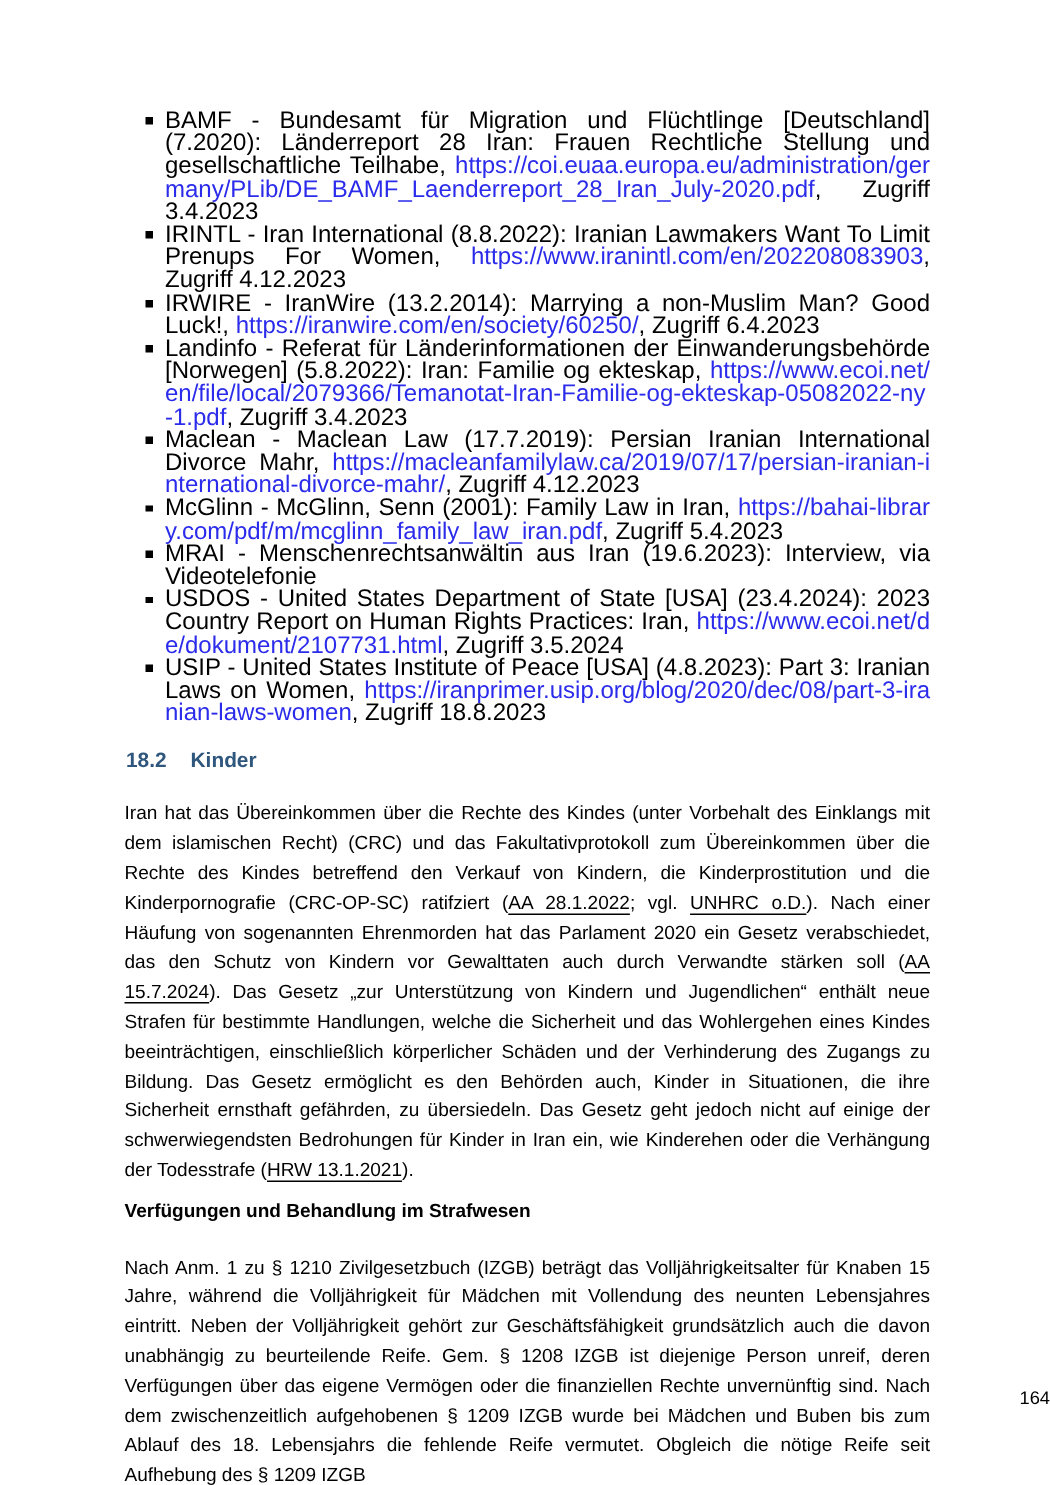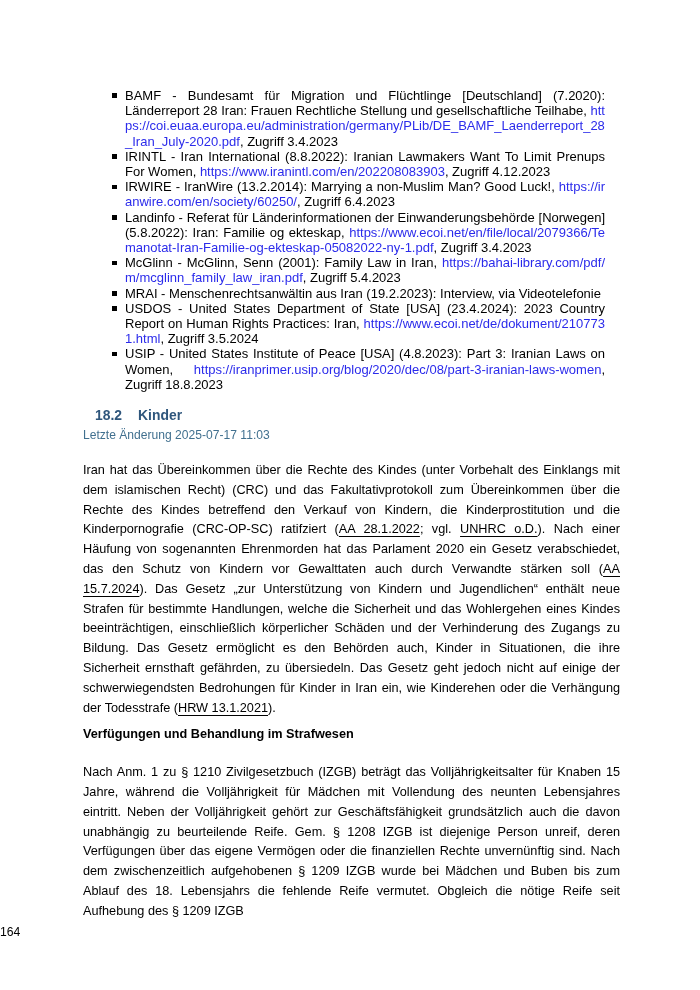--- a/index.html
+++ b/index.html
@@ -12,44 +12,44 @@
     position: relative;
     overflow: hidden;
   }
   .page {
     position: absolute; inset: 0;
     padding: 73px 80px 0 83px;
   }
   
   ul.sources {
     list-style: none;
-    margin: 15px;
+    margin: 0;
     padding: 0 0 0 27px;
-    font-size: 13px;
+    font-size: 16px;
     line-height: 15.2px;
     text-align: justify;
     hyphens: auto;
   }
   ul.sources li { position: relative; }
   ul.sources li::before {
     content: "";
     position: absolute;
     left: -13px; top: 5.4px;
     width: 4.5px; height: 4.5px;
     background: #000;
   }
   a.src-link {
     color: var(--link, #2b2beb);
     text-decoration: none;
     word-break: break-all;
     cursor: pointer;
   }
   
   h2.section {
-    margin: 15px 0 4px 12px;
+    margin: 15px 0 4px 1px;
     font-size: 13.9px;
     font-weight: bold;
     color: var(--heading, #2f567c);
     line-height: 17px;
   }
   h2.section .secnum { margin-right: 16px; }
   p.lastmod {
     margin: 0;
     font-size: 12.1px;
     line-height: 15px;
@@ -72,43 +72,43 @@
   span.ref {
     text-decoration: underline;
     text-underline-offset: 2.5px;
     text-decoration-thickness: 0.8px;
     cursor: pointer;
   }
   
   .pageno {
     position: absolute;
     left: 0; right: 0; top: 925px;
-    text-align: left;
+    text-align: right;
     font-size: 12.2px;
   }
 </style>
 </head>
 <body>
 
 <div class="page">
 
   <ul class="sources">
       <li>BAMF - Bundesamt für Migration und Flüchtlinge [Deutschland] (7.2020): Länderreport 28 Iran: Frauen Rechtliche Stellung und gesellschaftliche Teilhabe, <a href="#" class="src-link">https://coi.euaa.europa.eu/administration/germany/PLib/DE_BAMF_Laenderreport_28_Iran_July-2020.pdf</a>, Zugriff 3.4.2023</li>
       <li>IRINTL - Iran International (8.8.2022): Iranian Lawmakers Want To Limit Prenups For Women, <a href="#" class="src-link">https://www.iranintl.com/en/202208083903</a>, Zugriff 4.12.2023</li>
       <li>IRWIRE - IranWire (13.2.2014): Marrying a non-Muslim Man? Good Luck!, <a href="#" class="src-link">https://iranwire.com/en/society/60250/</a>, Zugriff 6.4.2023</li>
       <li>Landinfo - Referat für Länderinformationen der Einwanderungsbehörde [Norwegen] (5.8.2022): Iran: Familie og ekteskap, <a href="#" class="src-link">https://www.ecoi.net/en/file/local/2079366/Temanotat-Iran-Familie-og-ekteskap-05082022-ny-1.pdf</a>, Zugriff 3.4.2023</li>
+      <li>Maclean - Maclean Law (17.7.2019): Persian Iranian International Divorce Mahr, <a href="#" class="src-link">https://macleanfamilylaw.ca/2019/07/17/persian-iranian-international-divorce-mahr/</a>, Zugriff 4.12.2023</li>
       <li>McGlinn - McGlinn, Senn (2001): Family Law in Iran, <a href="#" class="src-link">https://bahai-library.com/pdf/m/mcglinn_family_law_iran.pdf</a>, Zugriff 5.4.2023</li>
-      <li>MRAI - Menschenrechtsanwältin aus Iran (19.2.2023): Interview, via Videotelefonie</li>
+      <li>MRAI - Menschenrechtsanwältin aus Iran (19.6.2023): Interview, via Videotelefonie</li>
       <li>USDOS - United States Department of State [USA] (23.4.2024): 2023 Country Report on Human Rights Practices: Iran, <a href="#" class="src-link">https://www.ecoi.net/de/dokument/2107731.html</a>, Zugriff 3.5.2024</li>
       <li>USIP - United States Institute of Peace [USA] (4.8.2023): Part 3: Iranian Laws on Women, <a href="#" class="src-link">https://iranprimer.usip.org/blog/2020/dec/08/part-3-iranian-laws-women</a>, Zugriff 18.8.2023</li>
     </ul>
 
   <h2 class="section"><span class="secnum">18.2</span><span>Kinder</span></h2>
 
-  <p class="lastmod">Letzte Änderung 2025-07-17 11:03</p>
 
   <p class="body">Iran hat das Übereinkommen über die Rechte des Kindes (unter Vorbehalt des Einklangs mit dem islamischen Recht) (CRC) und das Fakultativprotokoll zum Übereinkommen über die Rechte des Kindes betreffend den Verkauf von Kindern, die Kinderprostitution und die Kinderpornografie (CRC-OP-SC) ratifziert (<span class="ref">AA 28.1.2022</span>; vgl. <span class="ref">UNHRC o.D.</span>). Nach einer Häufung von sogenannten Ehrenmorden hat das Parlament 2020 ein Gesetz verabschiedet, das den Schutz von Kindern vor Gewalttaten auch durch Verwandte stärken soll (<span class="ref">AA 15.7.2024</span>). Das Gesetz „zur Unterstützung von Kindern und Jugendlichen“ enthält neue Strafen für bestimmte Handlungen, welche die Sicherheit und das Wohlergehen eines Kindes beeinträchtigen, einschließlich körperlicher Schäden und der Verhinderung des Zugangs zu Bildung. Das Gesetz ermöglicht es den Behörden auch, Kinder in Situationen, die ihre Sicherheit ernsthaft gefährden, zu übersiedeln. Das Gesetz geht jedoch nicht auf einige der schwerwiegendsten Bedrohungen für Kinder in Iran ein, wie Kinderehen oder die Verhängung der Todesstrafe (<span class="ref">HRW 13.1.2021</span>).</p>
 
   <h3 class="sub">Verfügungen und Behandlung im Strafwesen</h3>
 
   <p class="body">Nach Anm. 1 zu § 1210 Zivilgesetzbuch (IZGB) beträgt das Volljährigkeitsalter für Knaben 15 Jahre, während die Volljährigkeit für Mädchen mit Vollendung des neunten Lebensjahres eintritt. Neben der Volljährigkeit gehört zur Geschäftsfähigkeit grundsätzlich auch die davon unabhängig zu beurteilende Reife. Gem. § 1208 IZGB ist diejenige Person unreif, deren Verfügungen über das eigene Vermögen oder die finanziellen Rechte unvernünftig sind. Nach dem zwischenzeitlich aufgehobenen § 1209 IZGB wurde bei Mädchen und Buben bis zum Ablauf des 18. Lebensjahrs die fehlende Reife vermutet. Obgleich die nötige Reife seit Aufhebung des § 1209 IZGB</p>
 
 </div>
 
 <div class="pageno">164</div>

